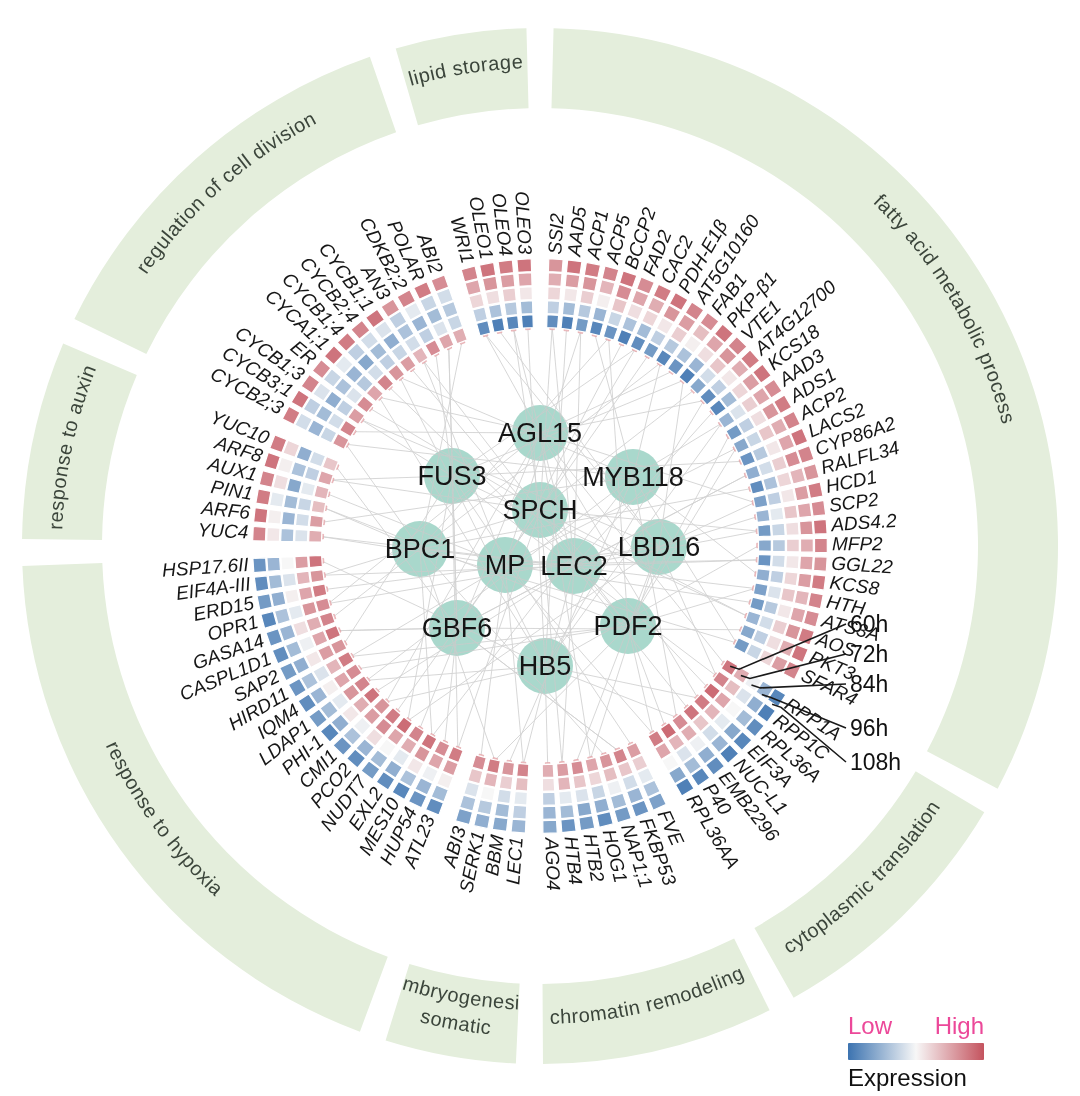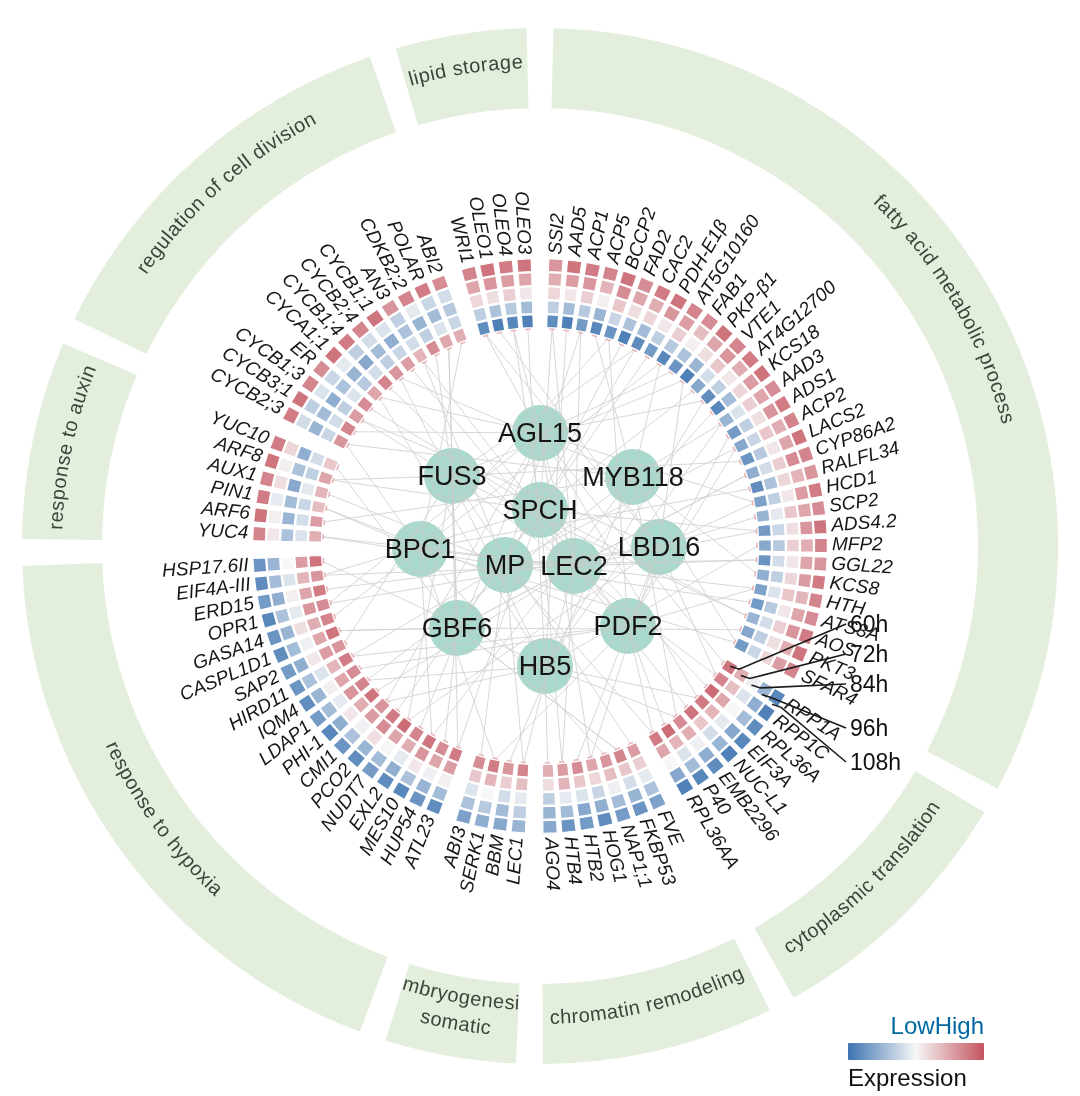--- a/index.html
+++ b/index.html
@@ -4,21 +4,21 @@
 <style>
   html,body{margin:0;padding:0;background:#fff;}
   #stage{position:relative;width:1080px;height:1096px;background:#fff;overflow:hidden;
          font-family:"Liberation Sans", sans-serif;}
   #chart-svg{position:absolute;left:0;top:0;}
   .gene-label{font-size:19px;font-style:italic;fill:#161616;}
   .hub-label{font-size:27px;fill:#151515;}
   .group-label{font-size:20px;fill:#3b453b;letter-spacing:.5px;}
   .time-label{font-size:23px;fill:#111;}
   #legend{position:absolute;left:848px;top:1012px;width:136px;}
-  #legend .row{display:flex;justify-content:flex-end;font-size:24px;color:#0369a1;}
+  #legend .row{display:flex;justify-content:space-between;font-size:24px;color:#ec4899;}
   #legend .bar{height:17px;margin-top:3px;border-radius:1px;}
   #legend .title{font-size:24px;color:#111;text-align:left;margin-top:4px;}
 </style>
 </head>
 <body>
 
 <div id="stage">
   <svg id="chart-svg" width="1080" height="1096" viewBox="0 0 1080 1096">
       <path d="M553.5596592234783,28.17750566266136 A518,518 0 0 1 997.6400918061265,788.6716843220075 L926.9620853495819,751.1934319170643 A438,438 0 0 0 551.4655033588484,108.15009166070593 Z" fill="#e4eedc"></path>
       <path id="garc0_0" d="M552.5125812911633,68.16379866168364 A478,478 0 0 1 962.3010885778542,769.9325581195359" fill="none"></path>

